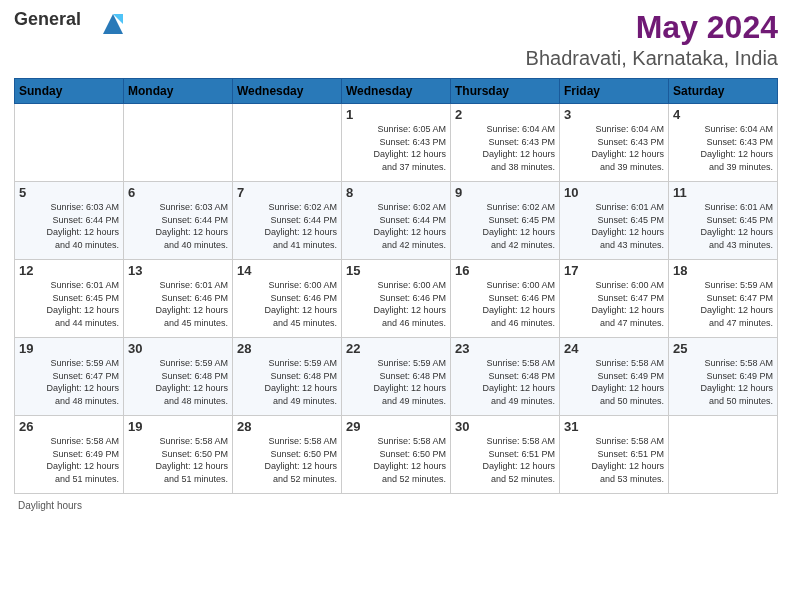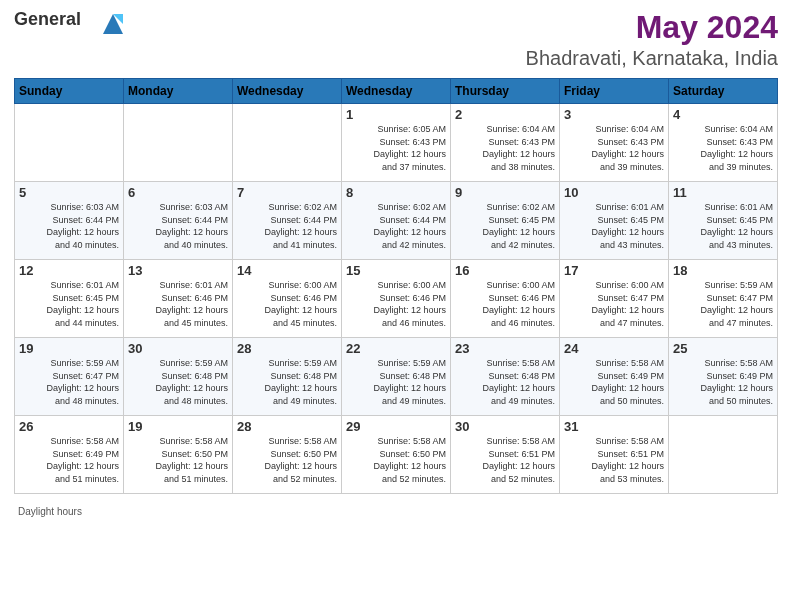--- a/index.html
+++ b/index.html
@@ -91,21 +91,21 @@
     .day-info {
       font-size: 9px;
       color: #333;
       line-height: 1.4;
       text-align: right;
     }
     .empty-cell {
       background: #fff !important;
     }
     .footer {
-      margin-top: 12px;
+      margin-top: 6px;
       font-size: 10px;
       color: #555;
       padding-left: 4px;
     }
   </style>
 </head>
 <body>
 
 <div class="page">
   <div class="header">

